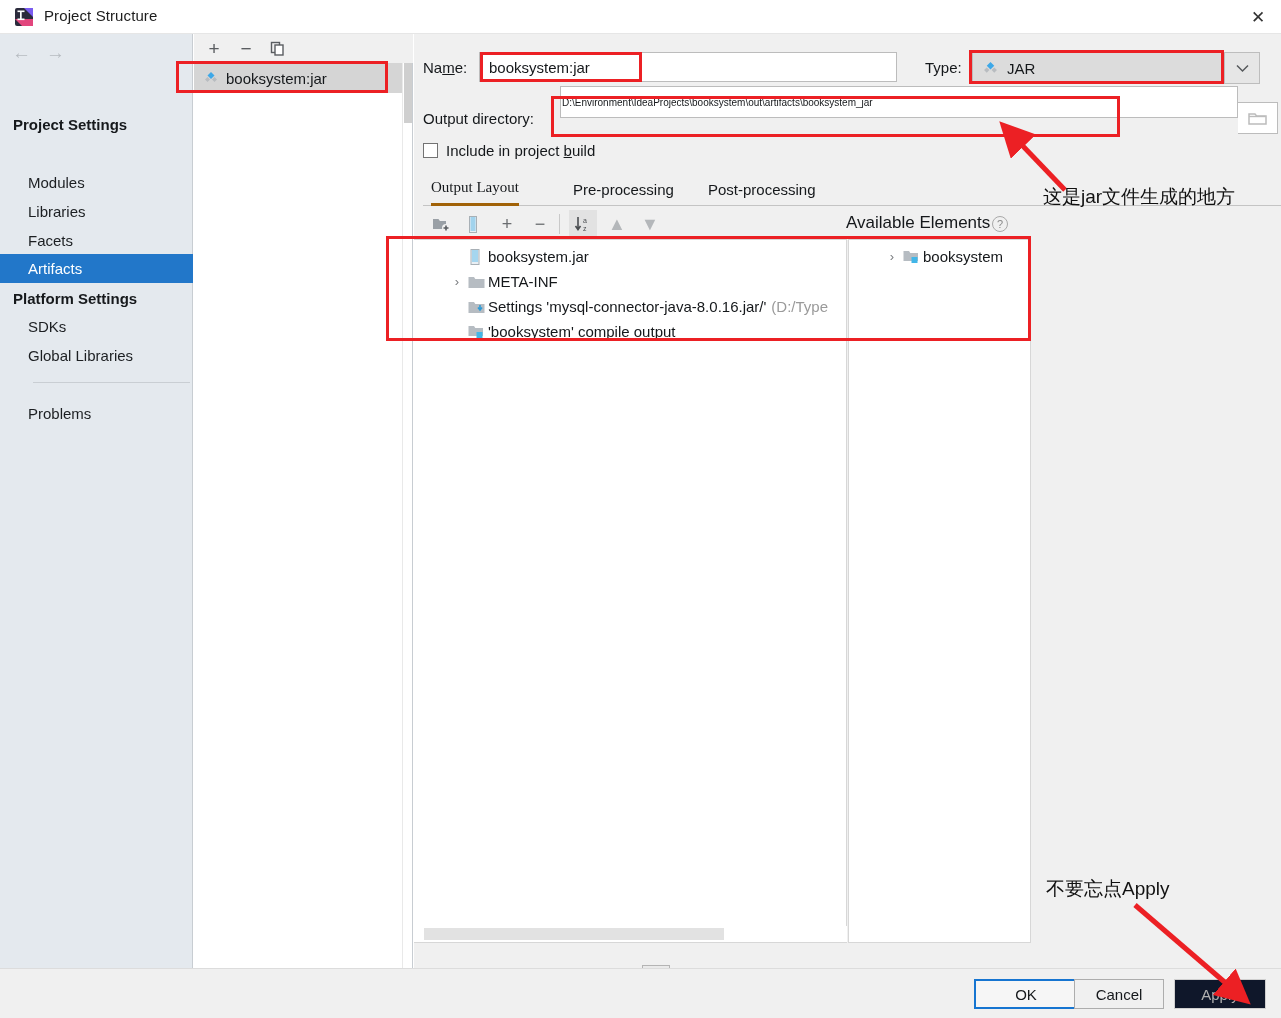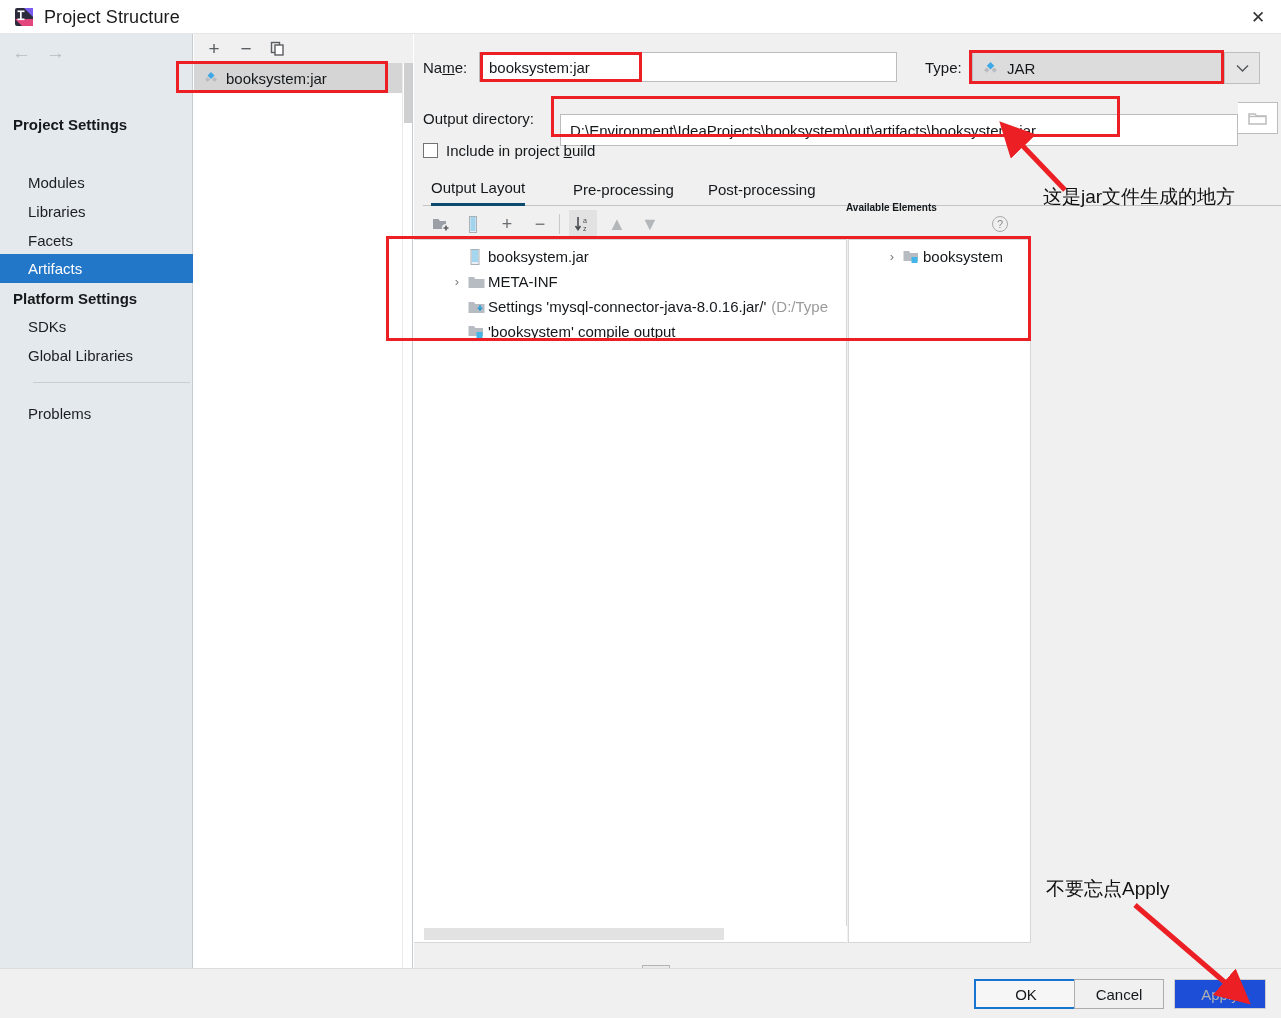--- a/index.html
+++ b/index.html
@@ -20,21 +20,21 @@
   .titlebar {
     position: absolute; left: 0; top: 0; width: 1281px; height: 34px;
     background: #ffffff;
     border-bottom: 1px solid #e6e6e6;
   }
   .title-icon {
     position: absolute; left: 14px; top: 7px; width: 20px; height: 20px;
   }
   .title-text {
     position: absolute; left: 44px; top: 7px;
-    font-size: 18px; color: #1c1c1c; letter-spacing: .1px;
+    font-size: 15px; color: #1c1c1c; letter-spacing: .1px;
   }
   .close-btn {
     position: absolute; right: 0; top: 0; width: 46px; height: 34px;
     display: flex; align-items: center; justify-content: center;
     color: #333; font-size: 17px; line-height: 1;
   }
 
   
   .leftnav {
     position: absolute; left: 0; top: 34px; width: 193px; height: 934px;
@@ -126,24 +126,24 @@
     display: flex; align-items: center; padding-left: 10px;
     font-size: 15px; color: #15181b;
   }
   .type-combo-arrow {
     position: absolute; left: 810px; top: 18px; width: 36px; height: 32px;
     background: #e6e6e6; border: 1px solid #bdbdbd;
     display: flex; align-items: center; justify-content: center;
     color: #4a4d50; font-size: 12px;
   }
   .outdir-input {
-    position: absolute; left: 146px; top: 80px; width: 678px; height: 32px;
+    position: absolute; left: 146px; top: 52px; width: 678px; height: 32px;
     background: #ffffff; border: 1px solid #bcbcbc;
-    display: flex; align-items: center; padding-left: 9px;
-    font-size: 15px; color: #15181b;
+    display: flex; align-items: center; padding-left: 1px;
+    font-size: 10px; color: #15181b;
   }
   .outdir-browse {
     position: absolute; left: 824px; top: 68px; width: 40px; height: 32px;
     background: #ffffff; border: 1px solid #bcbcbc; border-left: none;
     display: flex; align-items: center; justify-content: center;
   }
 
   .chk-row {
     position: absolute; display: flex; align-items: center;
     font-size: 15px; color: #15181b;
@@ -156,39 +156,39 @@
   
   .tabs {
     position: absolute; left: 9px; top: 138px; width: 858px; height: 34px;
     border-bottom: 1px solid #c4c4c4;
   }
   .tab {
     position: absolute; top: 0; height: 34px;
     display: flex; align-items: center;
     font-size: 15px; color: #15181b;
   }
-  .tab.active { border-bottom: 3px solid #0c4a6e; }
+  .tab.active { border-bottom: 3px solid #a16207; font-family: Liberation Serif, serif; }
 
   
   .tree-toolbar {
     position: absolute; left: 9px; top: 176px; width: 430px; height: 30px;
   }
   .tt-btn {
     position: absolute; top: 0; height: 28px; width: 28px;
     display: flex; align-items: center; justify-content: center;
     color: #6a6d70; font-size: 18px;
   }
   .tt-btn.boxed { background: #e2e2e2; }
   .tt-sep {
     position: absolute; top: 4px; width: 1px; height: 20px; background: #c9c9c9;
   }
 
   .avail-label {
-    position: absolute; left: 432px; top: 168px;
-    font-size: 10px; color: #15181b; font-weight: bold;
+    position: absolute; left: 432px; top: 179px;
+    font-size: 17px; color: #15181b;
   }
   .help-q {
     position: absolute; left: 578px; top: 182px;
     width: 16px; height: 16px; border-radius: 50%;
     border: 1px solid #a9a9a9; color: #8a8a8a;
     font-size: 11px; display: flex; align-items: center; justify-content: center;
   }
 
   
   .tree-left {
@@ -235,21 +235,21 @@
     position: absolute; left: 0; top: 968px; width: 1281px; height: 50px;
     background: #f0f0f0; border-top: 1px solid #dcdcdc;
   }
   .btn {
     position: absolute; top: 10px; height: 30px;
     display: flex; align-items: center; justify-content: center;
     font-size: 15px; color: #15181b;
     background: #f0f0f0; border: 1px solid #adadad;
   }
   .btn.primary { border: 2px solid #1675d1; background: #f6f6f6; }
-  .btn.disabled { color: #b0b0b0; border-color: #cfcfcf; background: #1d4ed8; }
+  .btn.disabled { color: #b0b0b0; border-color: #cfcfcf; background: #0f172a; }
 
   
   .redbox {
     position: absolute; border: 3px solid #ec2024; pointer-events: none;
   }
   .cn-note {
     position: absolute; font-size: 19px; color: #111;
     font-family: Liberation Sans, sans-serif; white-space: nowrap;
   }
   svg.anno { position: absolute; left: 0; top: 0; width: 1281px; height: 1018px;

